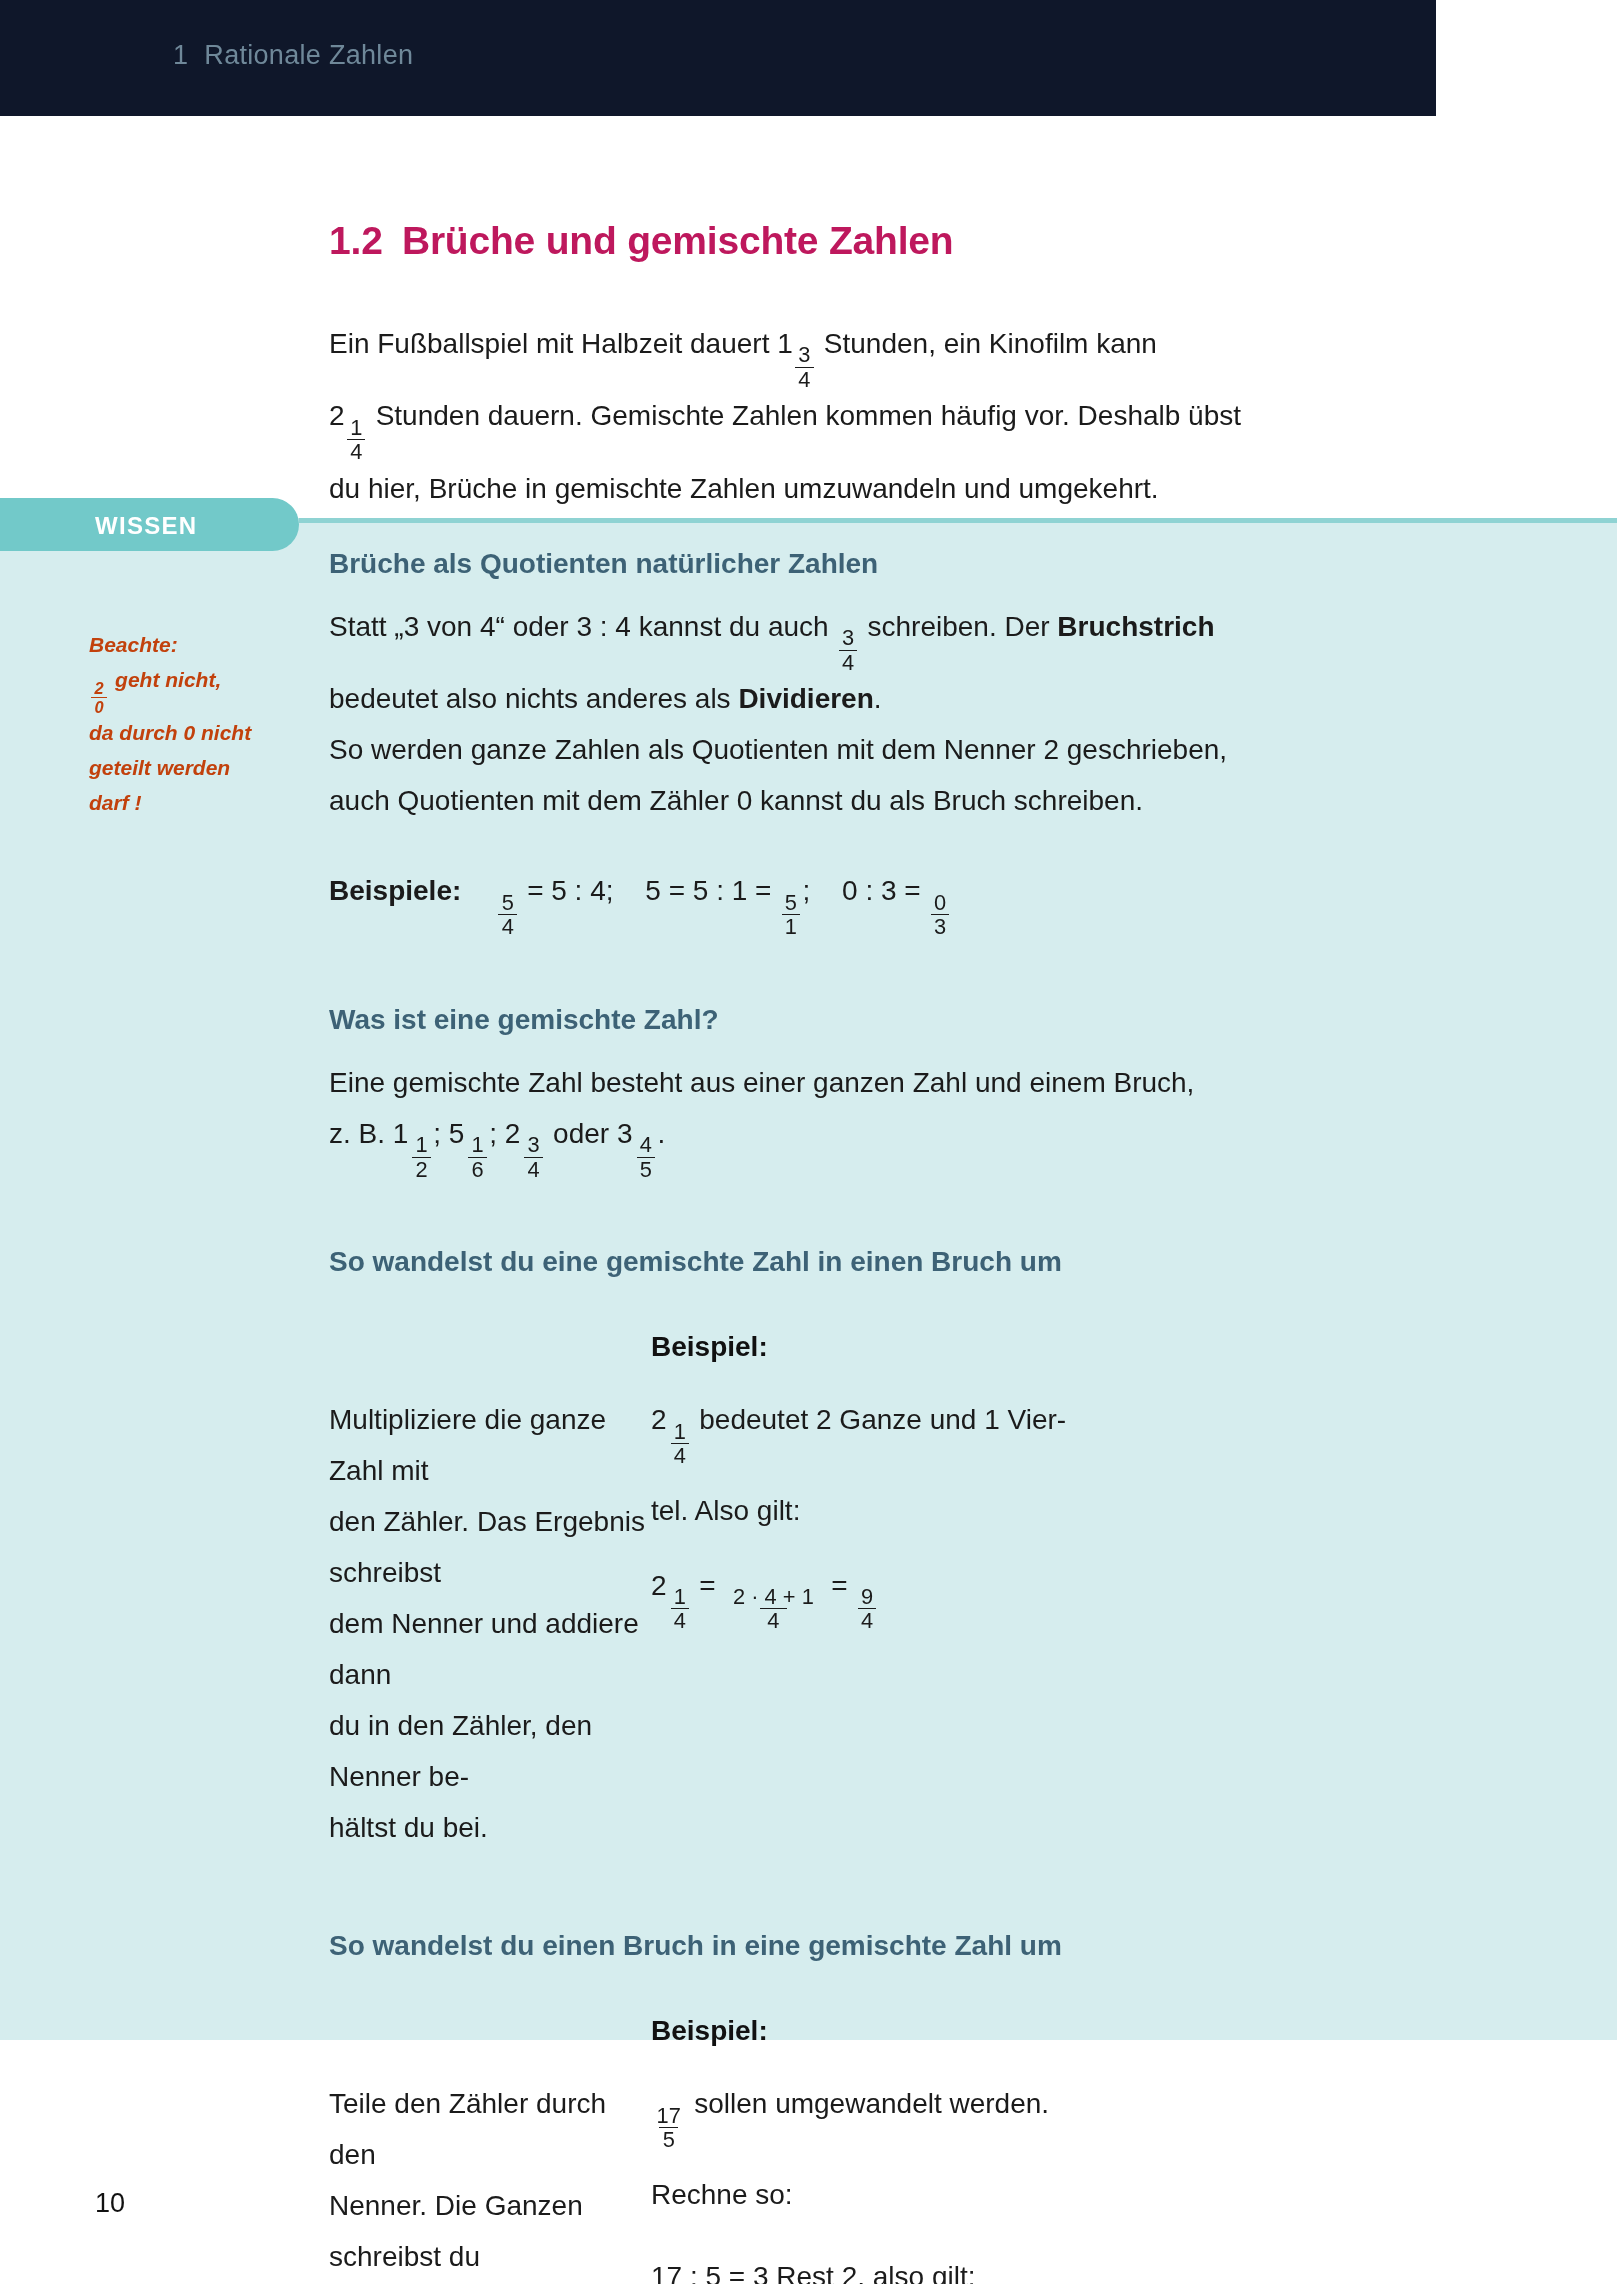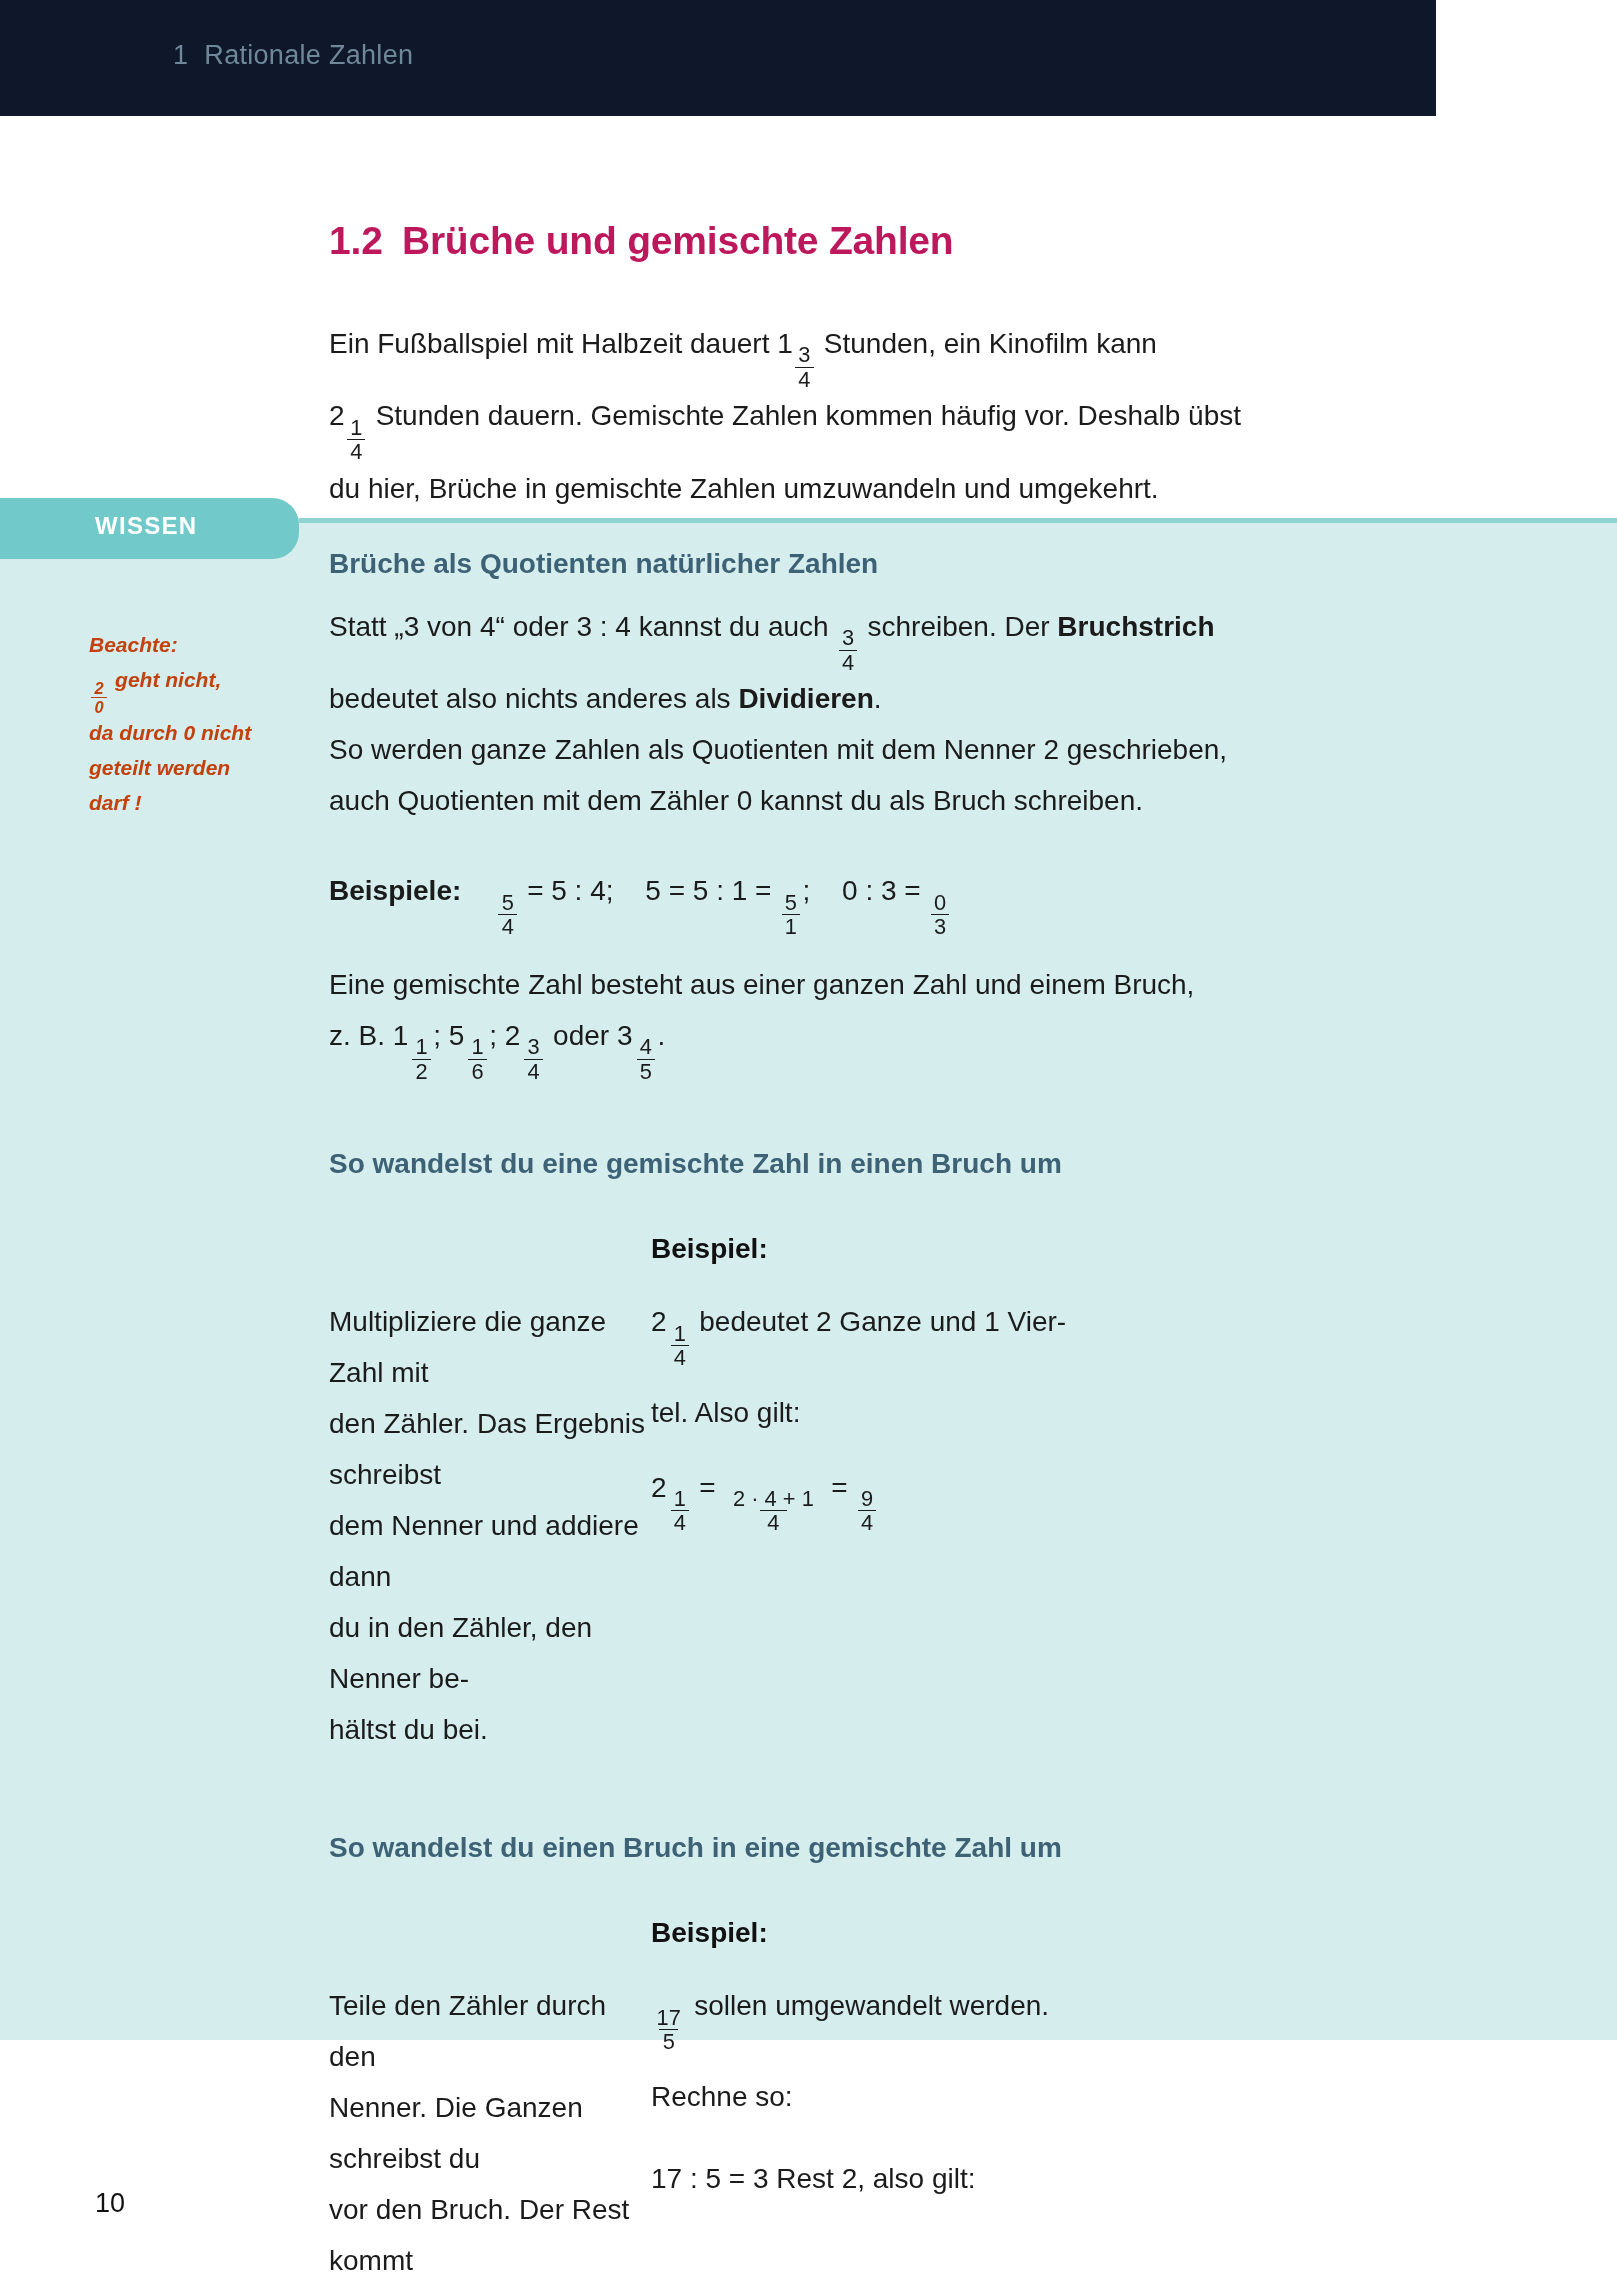--- a/index.html
+++ b/index.html
@@ -62,21 +62,21 @@
     line-height: 51px;
     color: #1b1b1b;
   }
 
   
   .wissen-tab {
     position: absolute;
     left: 0;
     top: 498px;
     width: 299px;
-    height: 61px;
+    height: 53px;
     background: #72c9c9;
     border-top-right-radius: 26.6px;
     border-bottom-right-radius: 26.6px;
     z-index: 4;
   }
   .wissen-tab .label {
     position: absolute;
     left: 95px;
     top: 13.7px;
     font-size: 24px;
@@ -263,20 +263,21 @@
     <span style="display:inline-block;width:24px"></span><span>5 = 5 : 1 = </span><span class="frac">
         <span class="num">5</span>
         <span class="den">1</span>
       </span><span>;</span>
     <span style="display:inline-block;width:24px"></span><span>0 : 3 = </span><span class="frac">
         <span class="num">0</span>
         <span class="den">3</span>
       </span>
   </div>
 
+  <div class="sub-head mt-4">Was ist eine gemischte Zahl?</div>
 
   <div class="body-text mt-1">
     <div>Eine gemischte Zahl besteht aus einer ganzen Zahl und einem Bruch,</div>
     <div>
       <span>z. B. </span><span class="mixed"><span class="whole">1</span><span class="frac">
             <span class="num">1</span>
             <span class="den">2</span>
           </span></span><span>; </span><span class="mixed"><span class="whole">5</span><span class="frac">
             <span class="num">1</span>
             <span class="den">6</span>

